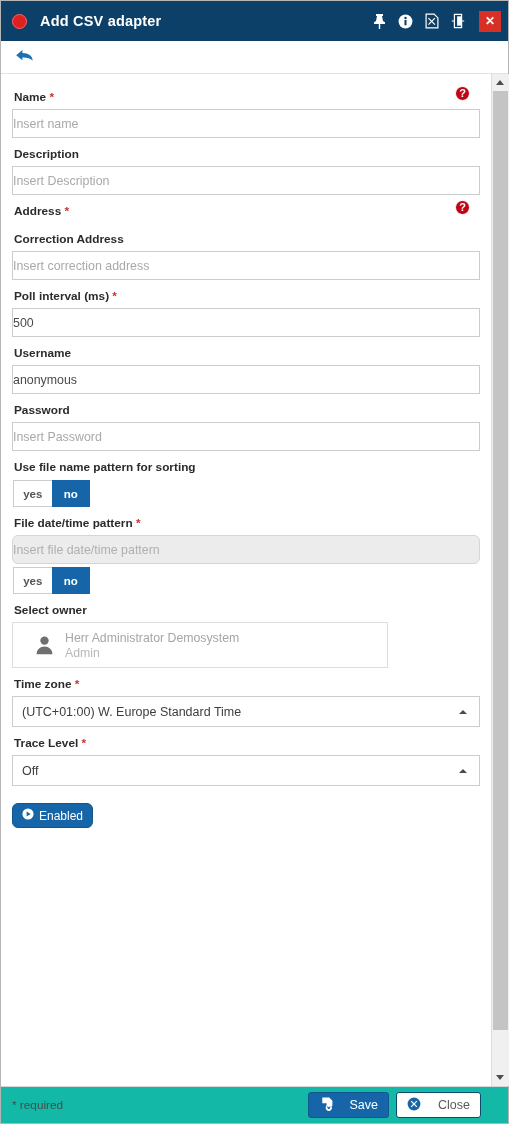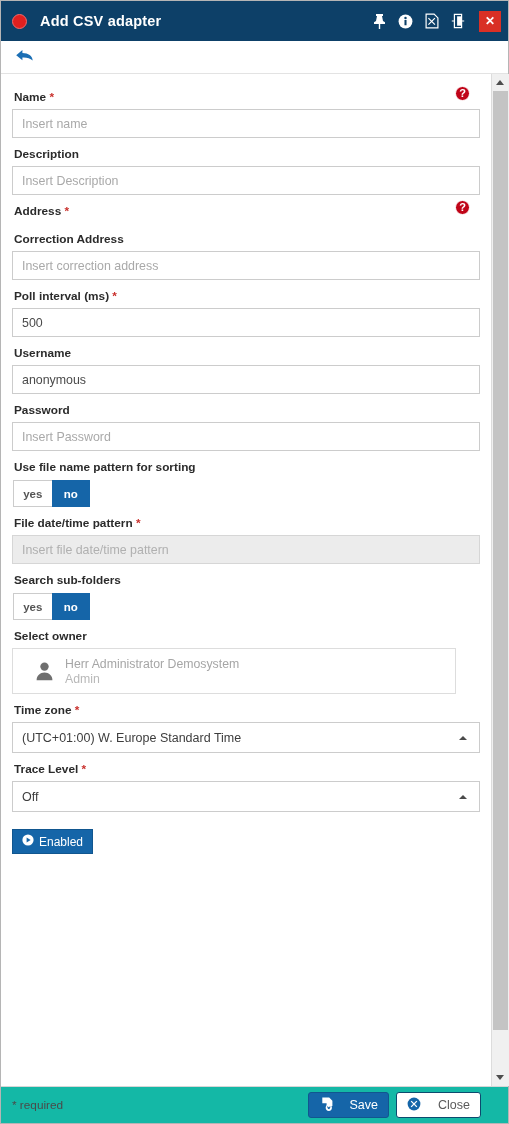--- a/index.html
+++ b/index.html
@@ -80,25 +80,25 @@
     display: block;
   }
   .req { color: #c9302c; font-weight: bold; }
 
   .input {
     width: 468px; height: 29px;
     border: 1px solid #ccc;
     background: #fff;
     font-size: 12.4px;
     color: #4a4a4a;
-    padding: 0 9px;
+    padding: 0 0;
     display: flex; align-items: center;
   }
   .input.placeholder { color: #a9a9a9; }
-  .input.disabled { background: #ececec; color: #b0b0b0; border-color: #d6d6d6; }
+  .input.disabled { background: #ececec; color: #b0b0b0; border-color: #d6d6d6; border-radius: 6px; }
 
   .err-badge {
     position: absolute;
     right: 7px; top: 2px;
     width: 15px; height: 15px; border-radius: 50%;
     background: #c00418;
     color: #fff;
     font-size: 11px; font-weight: bold;
     display: flex; align-items: center; justify-content: center;
     line-height: 1;
@@ -112,21 +112,21 @@
     flex: 1 1 50%;
     display: flex; align-items: center; justify-content: center;
     font-size: 11.5px; font-weight: bold;
     border: 1px solid #ccc;
   }
   .toggle .opt.off { background: #fff; color: #555; border-right: none; }
   .toggle .opt.on  { background: #1565a8; color: #fff; border-color: #1565a8; }
 
   
   .owner {
-    width: 444px; height: 46px;
+    width: 376px; height: 46px;
     border: 1px solid #ddd; background: #fff;
     display: flex; align-items: center;
     padding: 0 10px;
   }
   .owner-ico {
     width: 42px; flex: 0 0 42px;
     display: flex; align-items: center; justify-content: center;
     color: #6f6f6f;
   }
   .owner-txt { display: flex; flex-direction: column; justify-content: center; gap: 1px; }
@@ -152,21 +152,21 @@
   }
 
   
   .enabled-btn {
     margin-top: 14px;
     display: inline-flex; align-items: center; gap: 5px;
     background: #1565a8; color: #fff;
     border: 1px solid #11568f;
     height: 25px; padding: 0 9px;
     font-size: 12px;
-    border-radius: 0;
+    border-radius: 6px;
   }
 
   
   .valpanel {
     margin-top: 14px;
     width: 468px;
     background: #f6d9dc;
     border: 1px solid #eccfd2;
     padding: 10px 12px 12px 14px;
     position: relative;
@@ -333,21 +333,20 @@
       </div>
 
       
       <div class="field">
         <span class="label"><span>File date/time pattern</span> <span class="req">*</span></span>
         <div class="input disabled">Insert file date/time pattern</div>
       </div>
 
       
       <div class="field">
-        <span class="label">Search sub-folders</span>
         <div class="toggle">
           <div class="opt off">yes</div>
           <div class="opt on">no</div>
         </div>
       </div>
 
       
       <div class="field">
         <span class="label">Select owner</span>
         <div class="owner">

